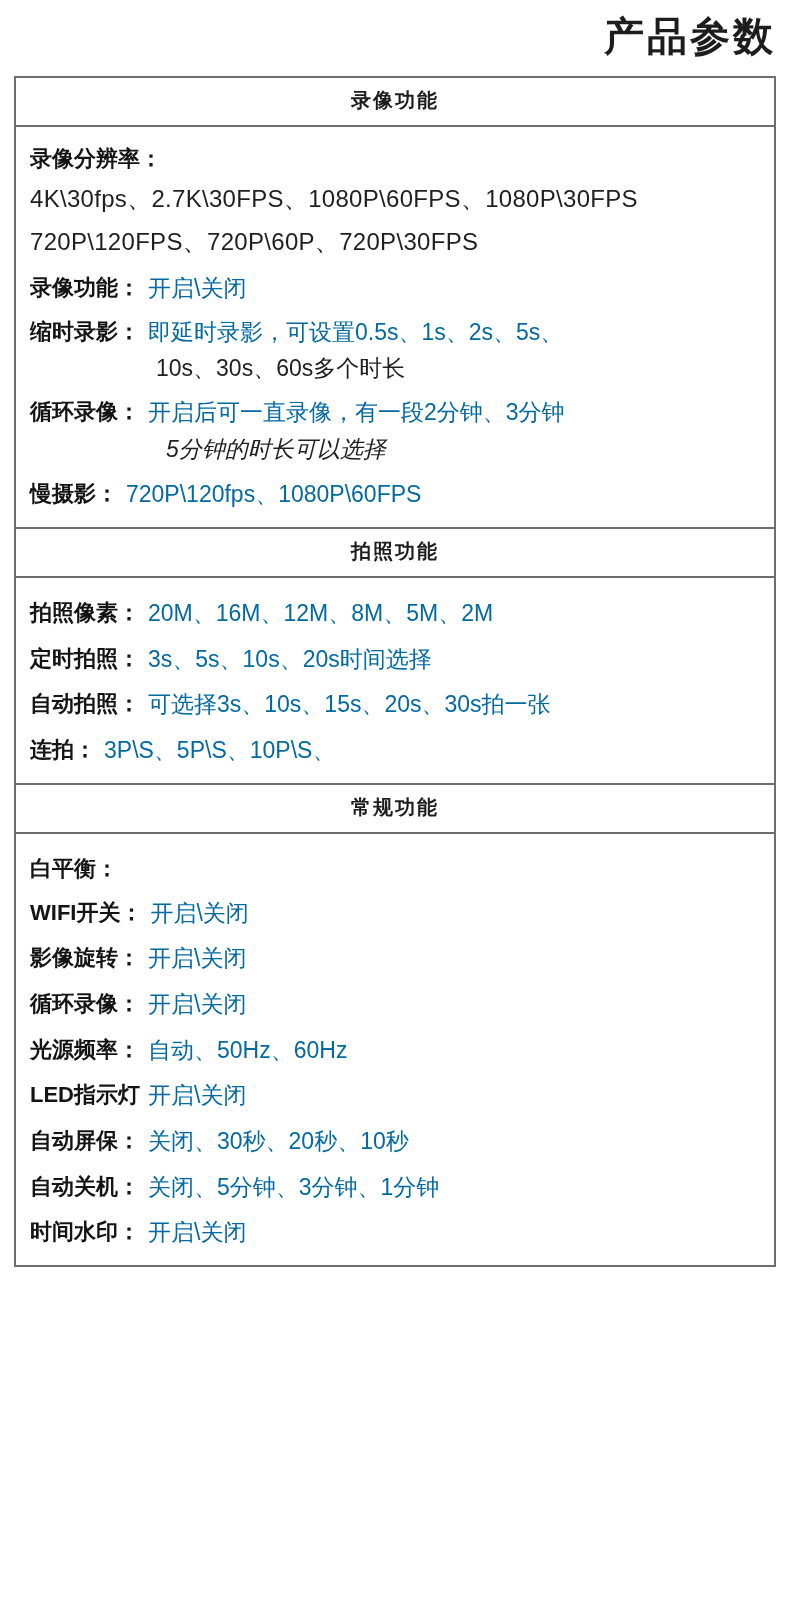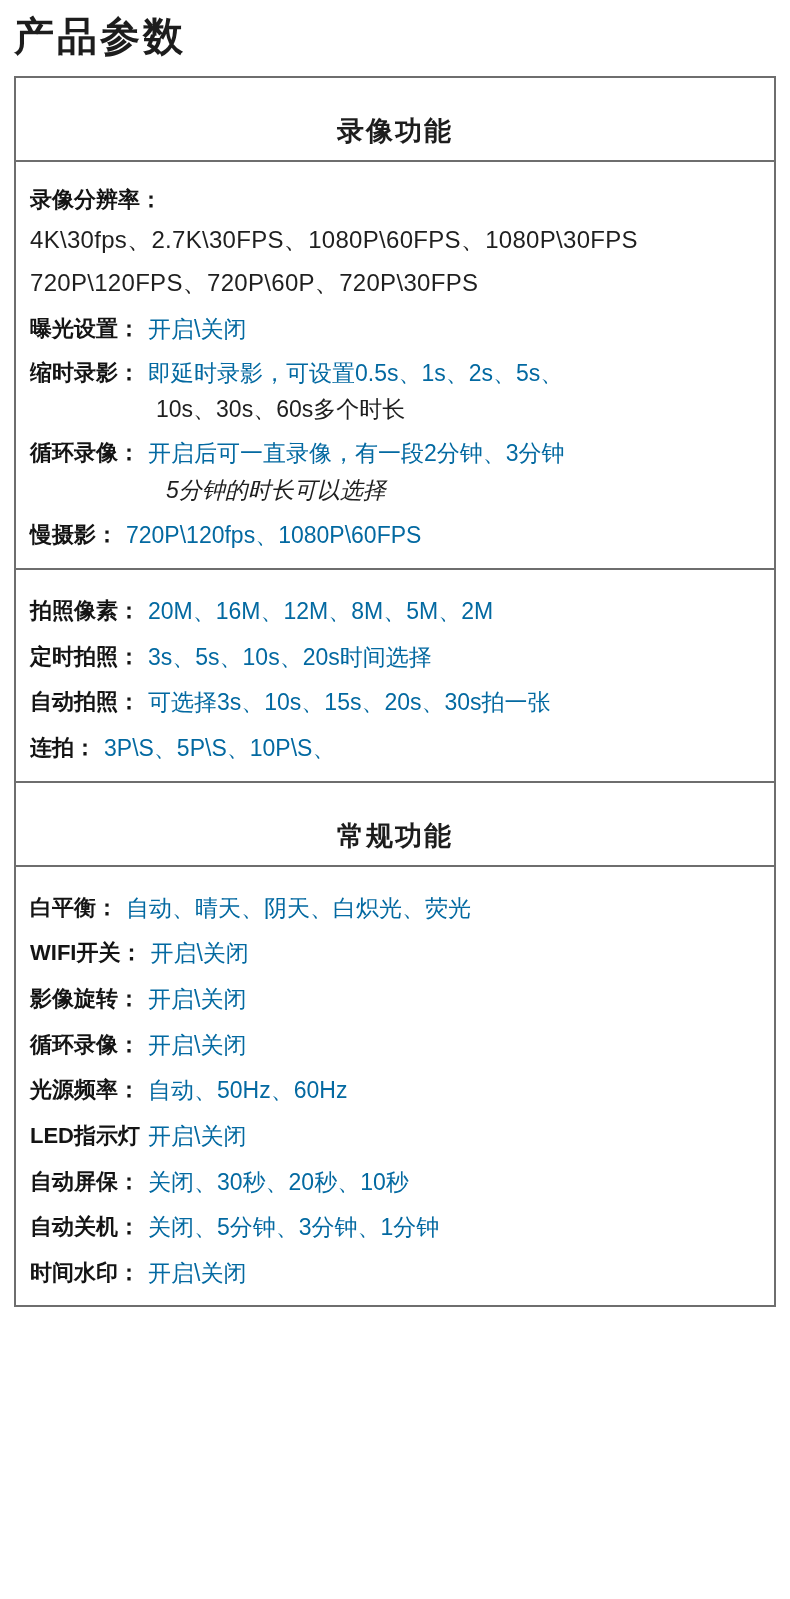--- a/index.html
+++ b/index.html
@@ -13,45 +13,44 @@
     font-family: "Liberation Sans", "DejaVu Sans", sans-serif;
     color: #1a1a1a;
     -webkit-font-smoothing: antialiased;
   }
   .page {
     width: 790px;
     box-sizing: border-box;
     padding: 0 14px 10px 14px;
   }
   .page-title {
-    text-align: left;
+    text-align: right;
     font-size: 40px;
     font-weight: 700;
     letter-spacing: 3px;
     color: #1d1d1d;
     padding: 12px 0 16px 0;
     line-height: 1.2;
   }
   .spec-table {
     border: 2px solid #6e6e6e;
     border-bottom: none;
     box-sizing: border-box;
   }
   .section-header {
     text-align: center;
-    font-size: 27px;
+    font-size: 20px;
     font-weight: 700;
     letter-spacing: 2px;
     padding: 9px 0 11px 0;
     border-bottom: 2px solid #6e6e6e;
     color: #1d1d1d;
-    margin-top: 26px;
   }
   .section-body {
-    padding: 16px 0 12px 0;
+    padding: 10px 0 12px 0;
     border-bottom: 2px solid #6e6e6e;
   }
   .row {
     display: flex;
     align-items: flex-start;
     padding: 2px 0 2px 14px;
     line-height: 1.55;
   }
   .row .label {
     font-size: 22px;
@@ -103,21 +102,21 @@
 
   <div class="spec-table">
 
     <div class="section-header">录像功能</div>
     <div class="section-body">
       <div class="label-block">录像分辨率：</div>
       <div class="freeline">4K\30fps、2.7K\30FPS、1080P\60FPS、1080P\30FPS</div>
       <div class="freeline">720P\120FPS、720P\60P、720P\30FPS</div>
 
       <div class="row gap-top">
-        <div class="label">曝光设置：</div>
+        <div class="label">录像功能：</div>
         <div class="value">开启\关闭</div>
       </div>
 
       <div class="row tight gap-top">
         <div class="label">缩时录影：</div>
         <div class="value">即延时录影，可设置0.5s、1s、2s、5s、</div>
       </div>
       <div class="cont indent-1">10s、30s、60s多个时长</div>
 
       <div class="row tight gap-top">
@@ -125,20 +124,21 @@
         <div class="value">开启后可一直录像，有一段2分钟、3分钟</div>
       </div>
       <div class="cont indent-2">5分钟的时长可以选择</div>
 
       <div class="row gap-top">
         <div class="label">慢摄影：</div>
         <div class="value value-offset-1">720P\120fps、1080P\60FPS</div>
       </div>
     </div>
 
+    <div class="section-header">拍照功能</div>
     <div class="section-body">
       <div class="row gap-top">
         <div class="label">拍照像素：</div>
         <div class="value value-offset-1">20M、16M、12M、8M、5M、2M</div>
       </div>
       <div class="row gap-top">
         <div class="label">定时拍照：</div>
         <div class="value">3s、5s、10s、20s时间选择</div>
       </div>
       <div class="row gap-top">
@@ -148,21 +148,20 @@
       <div class="row gap-top">
         <div class="label">连拍：</div>
         <div class="value value-offset-2">3P\S、5P\S、10P\S、</div>
       </div>
     </div>
 
     <div class="section-header">常规功能</div>
     <div class="section-body">
       <div class="row gap-top">
         <div class="label">白平衡：</div>
-        <div class="value value-offset-2">自动、晴天、阴天、白炽光、荧光</div>
       </div>
       <div class="row gap-top">
         <div class="label">WIFI开关：</div>
         <div class="value">开启\关闭</div>
       </div>
       <div class="row gap-top">
         <div class="label">影像旋转：</div>
         <div class="value">开启\关闭</div>
       </div>
       <div class="row gap-top">

